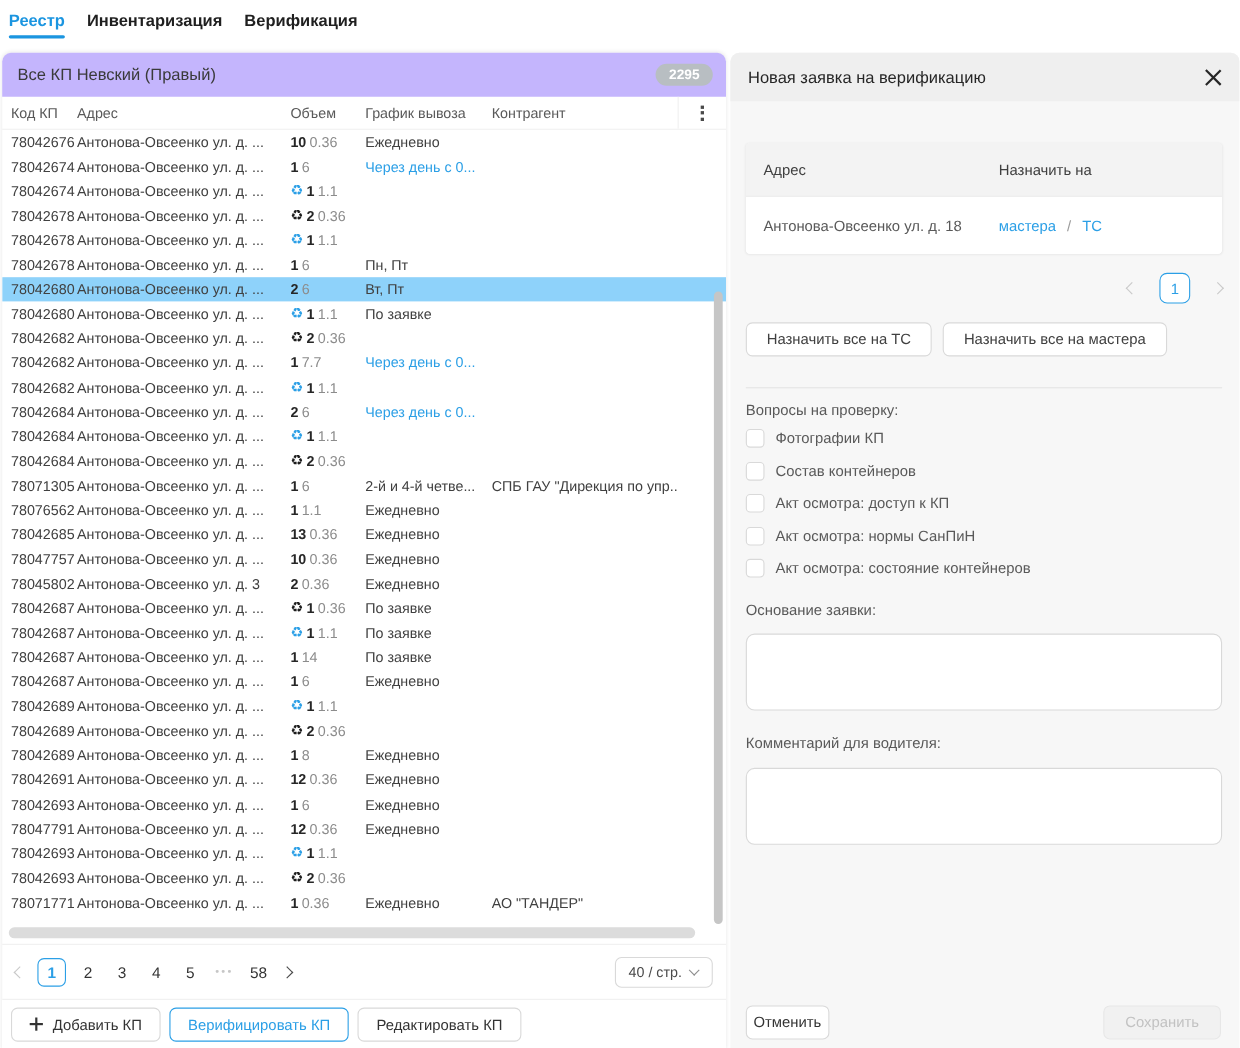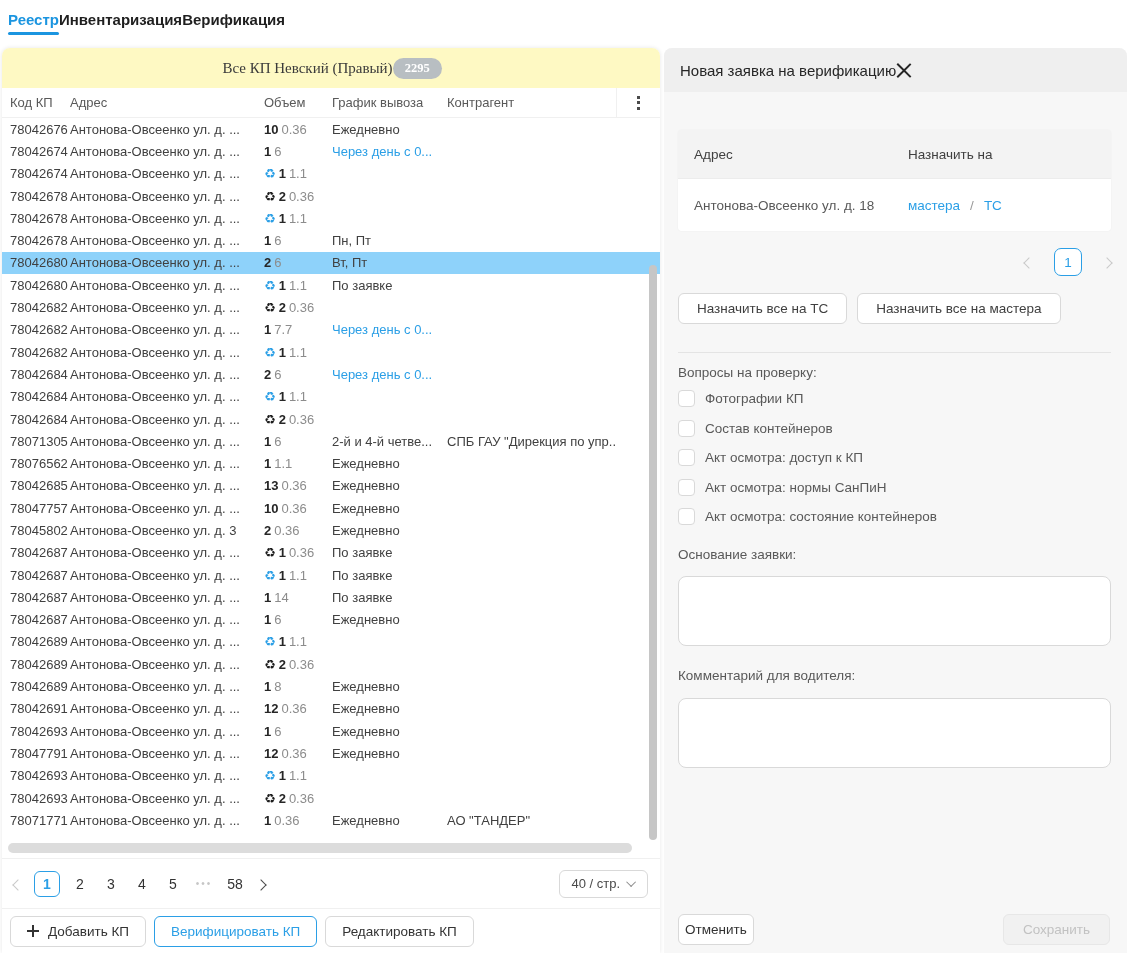--- a/index.html
+++ b/index.html
@@ -1,28 +1,28 @@
 <!DOCTYPE html>
 <html><head>
 <meta charset="utf-8">
 <style>
   * { margin:0; padding:0; box-sizing:border-box; }
   html,body { background:#fff; }
   body { font-family:"Liberation Sans","DejaVu Sans",sans-serif; }
   .app { position:relative; width:1127px; height:953px; background:#fff; overflow:hidden; }
 
   
-  .tabbar { position:absolute; top:0; left:0; right:0; height:40px; background:#fff; display:flex; align-items:center; padding:0 8px; }
+  .tabbar { position:absolute; top:0; left:0; right:0; height:40px; background:#fff; display:flex; align-items:center; gap:20px; padding:0 8px; }
   .tab { font-size:15px; font-weight:700; color:#1f1f1f; position:relative; padding:8px 0 10px; cursor:pointer; }
   .tab.active { color:#1b95e0; }
   .tab.active::after { content:""; position:absolute; left:0; right:0; bottom:3px; height:3px; border-radius:2px; background:#1b95e0; }
 
   
   .registry { position:absolute; left:2px; top:48px; width:658px; height:905px; background:#fff; border-radius:8px 8px 0 0; box-shadow:0 0 4px rgba(0,0,0,.10); }
-  .registry-header { height:40px; background:#fef9c3; border-radius:8px 8px 0 0; display:flex; align-items:center; justify-content:center; padding:0 12px 0 14px;font-family:Liberation Serif, serif; }
+  .registry-header { height:40px; background:#c4b5fd; border-radius:8px 8px 0 0; display:flex; align-items:center; justify-content:space-between; padding:0 12px 0 14px; }
   .registry-title { font-size:15px; color:#3a3a3a; }
   .badge { background:#b8bec2; color:#fff; font-size:12.5px; font-weight:700; padding:3px 12px; border-radius:12px; }
 
   .thead { position:absolute; top:40px; left:0; width:658px; height:30px; display:grid; grid-template-columns:60px 194px 68px 115px 1fr 44px; align-items:center; padding-left:8px; border-bottom:1px solid #f0f0f0; font-size:13px; color:#595959; }
   .th { white-space:nowrap; overflow:hidden; }
   .th-menu { border-left:1px solid #f0f0f0; height:100%; display:flex; align-items:center; justify-content:center; cursor:pointer; }
   .kebab { display:flex; flex-direction:column; gap:2.5px; align-items:center; }
   .kebab i { width:3px; height:3px; background:#4a4a4a; display:block; }
 
   .tbody { position:absolute; top:70px; left:0; width:658px; height:714px; overflow:hidden; }
@@ -58,21 +58,21 @@
 
   .registry-footer { position:absolute; left:0; top:860px; width:658px; height:45px; border-top:1px solid #f0f0f0; display:flex; align-items:center; gap:8px; padding:0 8px; background:#fff; }
   .btn { height:31px; border:1px solid #d9d9d9; border-radius:6px; background:#fff; display:inline-flex; align-items:center; gap:9px; padding:0 16px; font-size:13.5px; color:#333; cursor:pointer; }
   .btn.primary-outline { border-color:#2b9fe6; color:#2b9fe6; }
   .plus-icon { position:relative; width:12px; height:12px; display:inline-block; }
   .plus-icon::before { content:""; position:absolute; left:0; right:0; top:5.25px; height:1.5px; background:#333; }
   .plus-icon::after  { content:""; position:absolute; top:0; bottom:0; left:5.25px; width:1.5px; background:#333; }
 
   
   .verify { position:absolute; left:664px; top:48px; width:463px; height:905px; background:#f7f7f7; border-radius:8px 8px 0 0; }
-  .verify-header { height:44px; background:#efefef; border-radius:8px 8px 0 0; display:flex; align-items:center; padding:0 16px; }
+  .verify-header { height:44px; background:#efefef; border-radius:8px 8px 0 0; display:flex; align-items:center; justify-content:space-between; padding:0 16px; }
   .verify-title { font-size:15px; color:#262626; }
   .close-icon { position:relative; width:16px; height:16px; cursor:pointer; }
   .close-icon::before,.close-icon::after { content:""; position:absolute; left:7.2px; top:-1px; width:1.8px; height:19px; background:#262626; }
   .close-icon::before { transform:rotate(45deg); }
   .close-icon::after  { transform:rotate(-45deg); }
 
   .assign-card { position:absolute; left:14px; top:82px; width:433px; border-radius:4px; overflow:hidden; box-shadow:0 0 2px rgba(0,0,0,.06); }
   .assign-head { height:49px; background:#f3f3f3; display:grid; grid-template-columns:214px 1fr; align-items:center; padding-left:16px; font-size:13.5px; color:#404040; border-bottom:1px solid #ececec; }
   .assign-row { height:52px; background:#fff; display:grid; grid-template-columns:214px 1fr; align-items:center; padding-left:16px; font-size:13.5px; color:#595959; }
   .assign-links { display:flex; align-items:center; gap:10px; }

